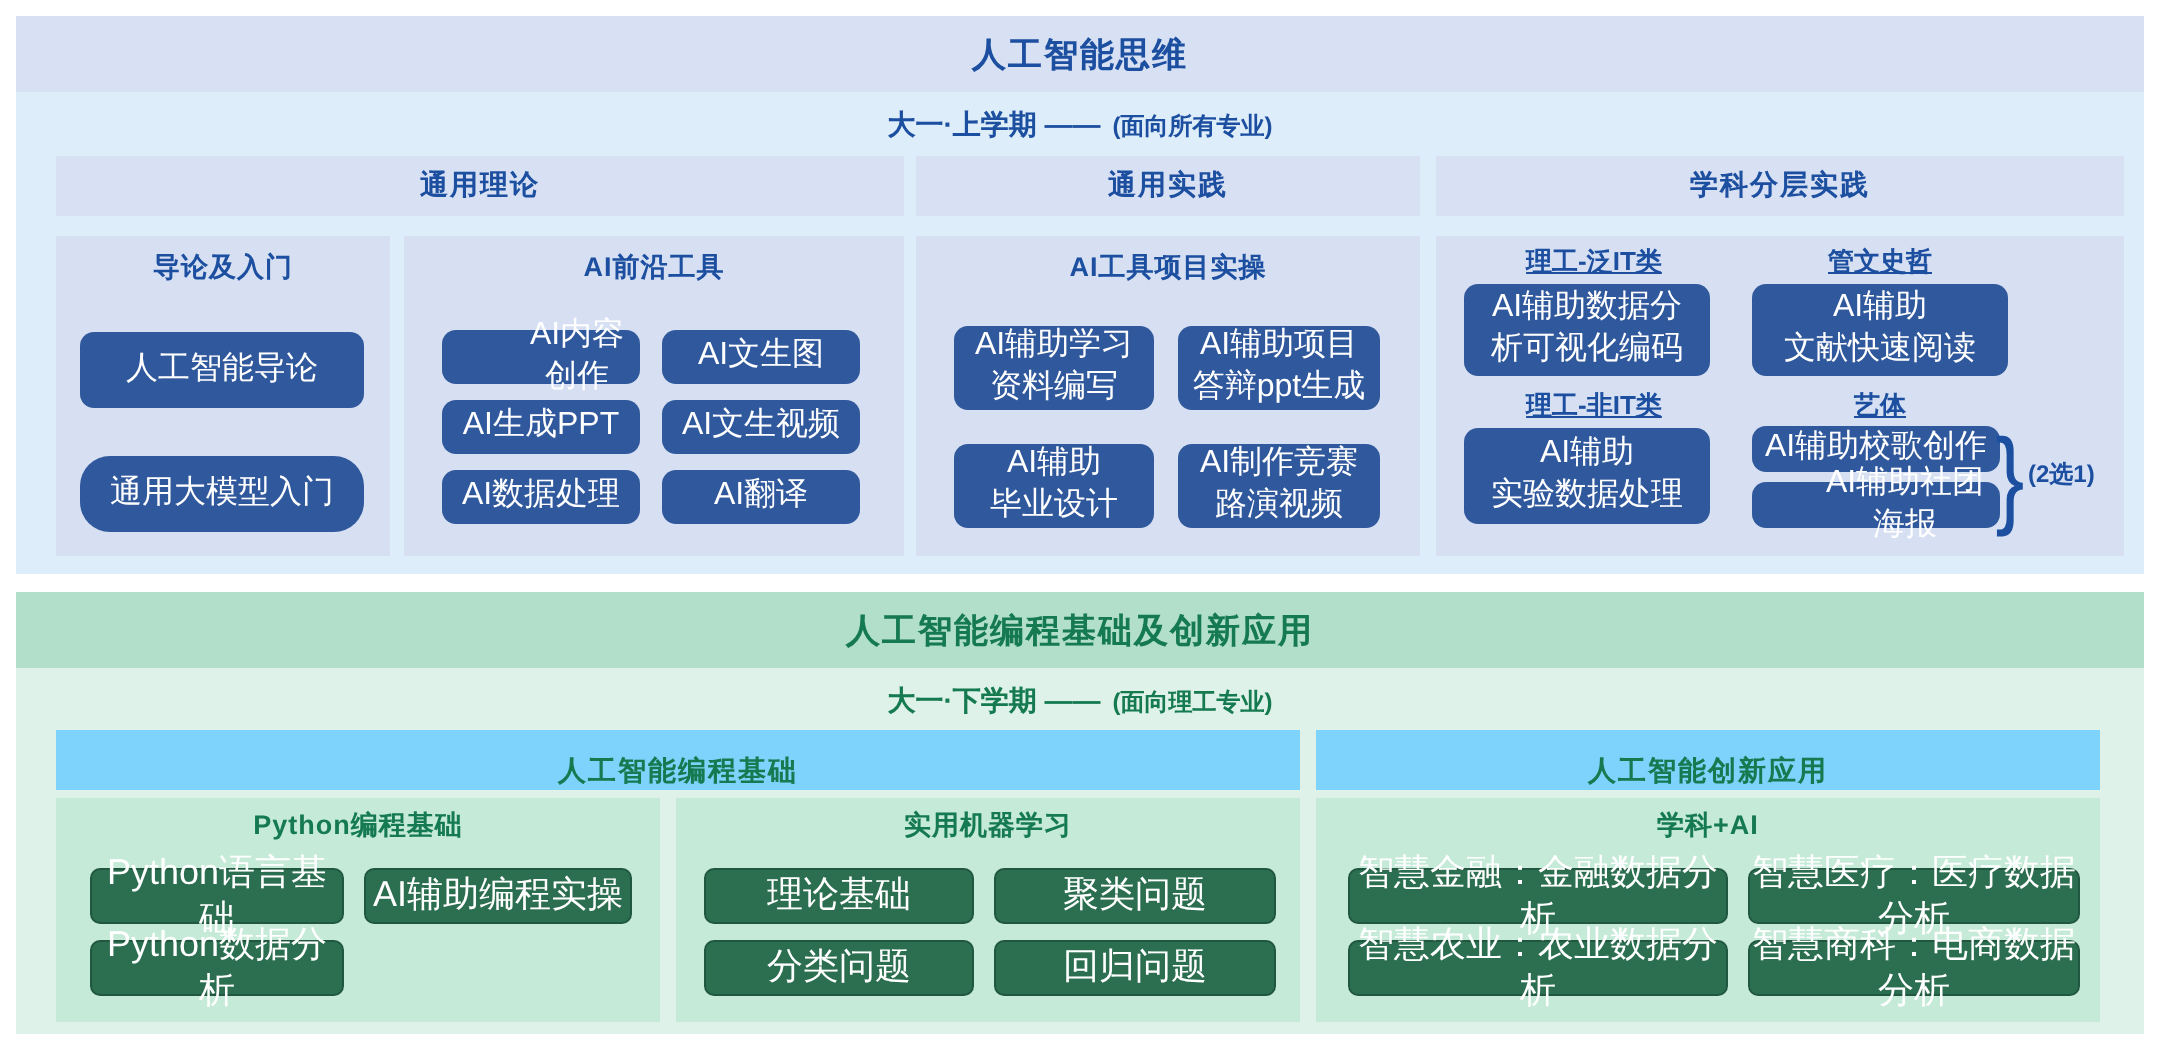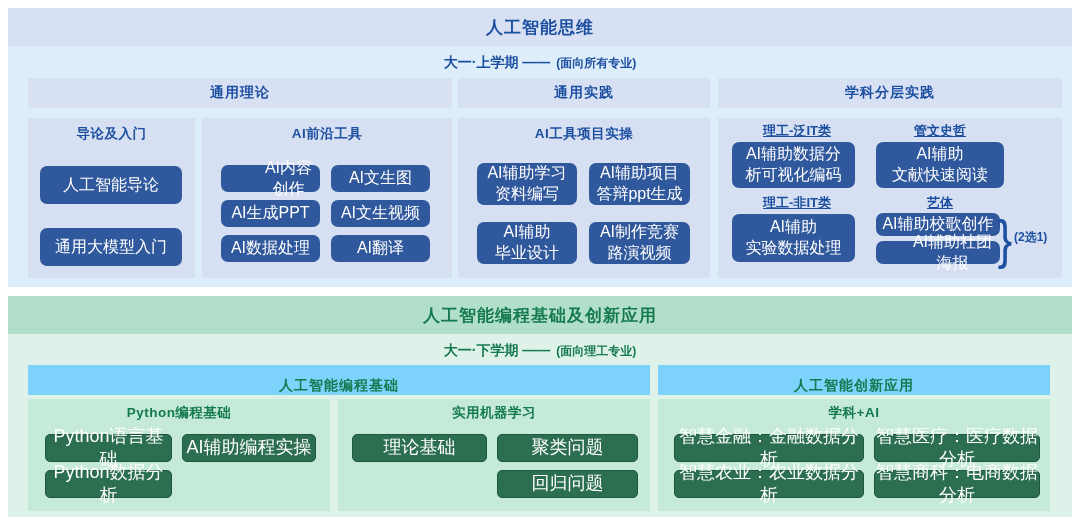--- a/index.html
+++ b/index.html
@@ -56,21 +56,21 @@
     </div>
     <div class="hdr blue" style="left:710px;top:32px;width:344px;">
       <span>学科分层实践</span>
     </div>
 
     <div class="grp blue" style="left:20px;top:72px;width:167px;height:160px;">
       <div class="grp-title blue">导论及入门</div>
       <div class="pill blue" style="left:12px;top:48px;width:142px;height:38px;">
         <span>人工智能导论</span>
       </div>
-      <div class="pill blue" style="left:12px;top:110px;width:142px;height:38px;">
+      <div class="pill blue" style="left:12px;top:110px;width:142px;height:38px;border-radius:15px;">
         <span>通用大模型入门</span>
       </div>
     </div>
 
     <div class="grp blue" style="left:194px;top:72px;width:250px;height:160px;">
       <div class="grp-title blue">AI前沿工具</div>
       <div class="pill blue" style="left:19px;top:47px;width:99px;height:27px;padding-left:36px;">
         <span>AI内容创作</span>
         </div>
       <div class="pill blue" style="left:129px;top:47px;width:99px;height:27px;">
@@ -170,20 +170,23 @@
     </div>
 
     <div class="grp green" style="left:330px;top:65px;width:312px;height:112px;">
       <div class="grp-title green" style="top:5px;">实用机器学习</div>
       <div class="pill green" style="left:14px;top:35px;width:135px;height:28px;">
         <span>理论基础</span>
         </div>
       <div class="pill green" style="left:159px;top:35px;width:141px;height:28px;">
         <span>聚类问题</span>
         </div>
+      <div class="pill green" style="left:14px;top:71px;width:135px;height:28px;">
+        <span>分类问题</span>
+        </div>
       <div class="pill green" style="left:159px;top:71px;width:141px;height:28px;">
         <span>回归问题</span>
         </div>
     </div>
 
     <div class="grp green" style="left:650px;top:65px;width:392px;height:112px;">
       <div class="grp-title green" style="top:5px;">学科+AI</div>
       <div class="pill green" style="left:16px;top:35px;width:190px;height:28px;">
         <span>智慧金融：金融数据分析</span>
         </div>

